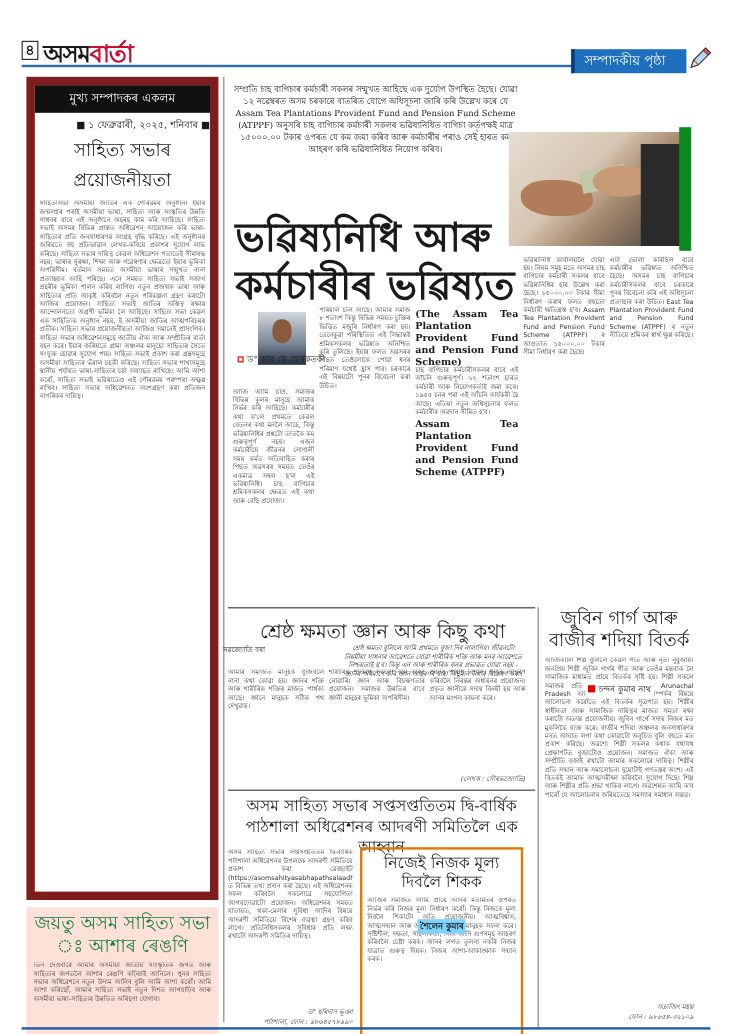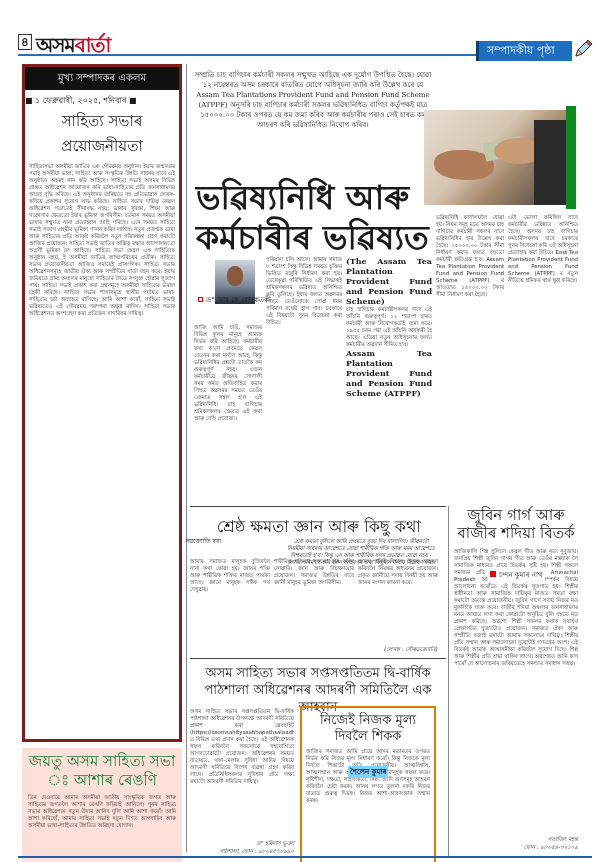--- a/index.html
+++ b/index.html
@@ -12,23 +12,23 @@
   .page-num { position: absolute; left: 0; top: 6px; width: 14px; height: 16px; border: 1px solid #333; font: bold 12px "DejaVu Sans", sans-serif; text-align: center; line-height: 14px; }
   .logo { position: absolute; left: 18px; top: 2px; font: 900 20px "DejaVu Serif", serif; letter-spacing: -1px; text-align: right; }
   .logo .l1 { color: #1a1a1a; }
   .logo .l2 { color: #c8102e; }
   .mast-rule { position: absolute; left: 0; top: 26px; width: 460px; height: 2px; background: #2a6fb5; }
   .section-tag { position: absolute; left: 458px; top: 13px; width: 96px; height: 20px; background: #1f6fbf; color: #fff; font: 11px "DejaVu Sans", sans-serif; line-height: 20px; padding-left: 8px; border-left: 3px solid #0b3f7a; }
   .pencil { position: absolute; left: 554px; top: 10px; width: 22px; height: 22px; }
 
   
   .leftcol { position: absolute; left: 4px; top: 36px; width: 160px; }
-  .ed-box { border: 3px solid #7f1d1d; padding: 0 0 4px 0; }
+  .ed-box { border: 7px solid #7f1d1d; padding: 0 0 4px 0; }
   .ed-head { background: #111; color: #fff; text-align: center; font: 10px "DejaVu Sans", sans-serif; padding: 3px 0; }
-  .ed-date { text-align: left; font: 8px "DejaVu Sans", sans-serif; margin-top: 4px; }
+  .ed-date { text-align: right; font: 8px "DejaVu Sans", sans-serif; margin-top: 4px; }
   .ed-title { text-align: center; font: 15px "DejaVu Serif", serif; margin-top: 2px; }
   .bodytext { font: 5.4px/7px "DejaVu Sans", sans-serif; color: #333; text-align: justify; padding: 0 4px; }
   .ed-body { margin-top: 4px; height: 572px; overflow: hidden; }
   .pink-box { background: #fde1d8; margin-top: 6px; padding: 4px 6px 6px; height: 150px; }
   .pink-title { text-align: center; font: 15px/19px "DejaVu Serif", serif; color: #15803d; }
   .pink-body { padding: 0; margin-top: 4px; height: 74px; overflow: hidden; }
   .vsep { position: absolute; top: 36px; width: 1px; background: #888; }
 
   
   .lead-intro { position: absolute; left: 175px; top: 42px; width: 240px; font: 7px/10px "DejaVu Serif", serif; text-align: center; color: #222; }

